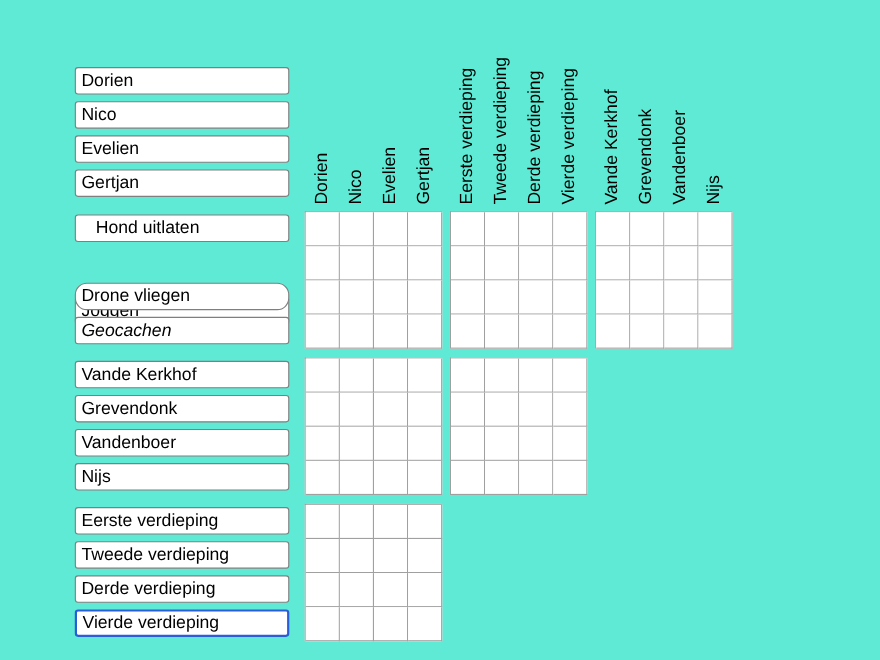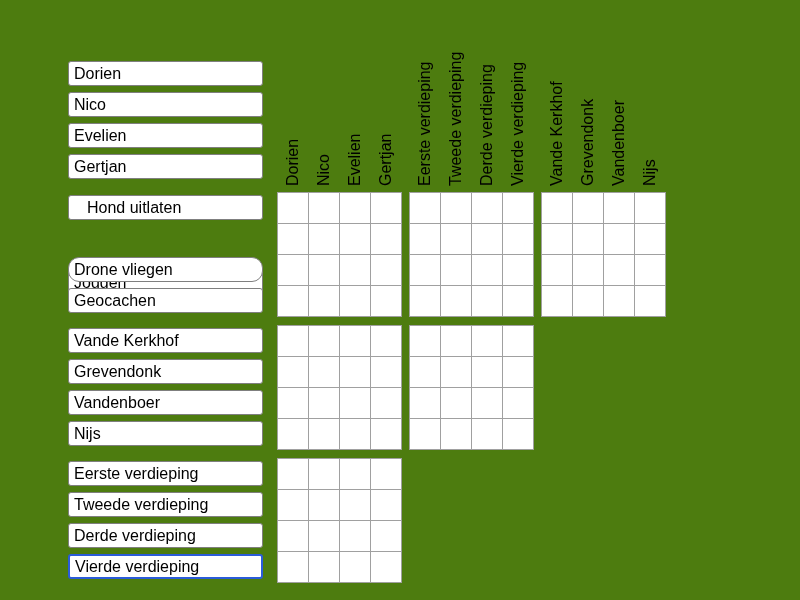--- a/index.html
+++ b/index.html
@@ -1,19 +1,19 @@
 <!DOCTYPE html>
 <html><head>
 <meta charset="utf-8">
 <style>
   html,body{margin:0;padding:0;background:#ffffff;}
   .stage{
     position:relative;
     width:800px;height:600px;
-    background:#4d7c0f;
+    background:#5eead4;
     font-family:"Liberation Sans",sans-serif;
     color:#000;
     overflow:hidden;
   }
   
   .lbl{
     position:absolute;
     left:68px;
     width:195px;height:25px;
     box-sizing:border-box;
@@ -64,21 +64,21 @@
 <div class="stage">
 
   <input class="lbl" style="top: 61px;" value="Dorien">
   <input class="lbl" style="top: 92px;" value="Nico">
   <input class="lbl" style="top: 123px;" value="Evelien">
   <input class="lbl" style="top: 154px;" value="Gertjan">
 
   <input class="lbl" style="top: 195px; padding-left: 18px;" value="Hond uitlaten">
   <input class="lbl" style="top: 226px; margin-top: 44px;" value="Joggen">
   <input class="lbl" style="top: 257px; border-radius: 11px;" value="Drone vliegen">
-  <input class="lbl" style="top: 288px;" value="Geocachen">
+  <input class="lbl" style="top: 288px; font-style: italic;" value="Geocachen">
 
   <input class="lbl" style="top: 328px;" value="Vande Kerkhof">
   <input class="lbl" style="top: 359px;" value="Grevendonk">
   <input class="lbl" style="top: 390px;" value="Vandenboer">
   <input class="lbl" style="top: 421px;" value="Nijs">
 
   <input class="lbl" style="top: 461px;" value="Eerste verdieping">
   <input class="lbl" style="top: 492px;" value="Tweede verdieping">
   <input class="lbl" style="top: 523px;" value="Derde verdieping">
   <input class="lbl focused" style="top: 554px;" value="Vierde verdieping">

